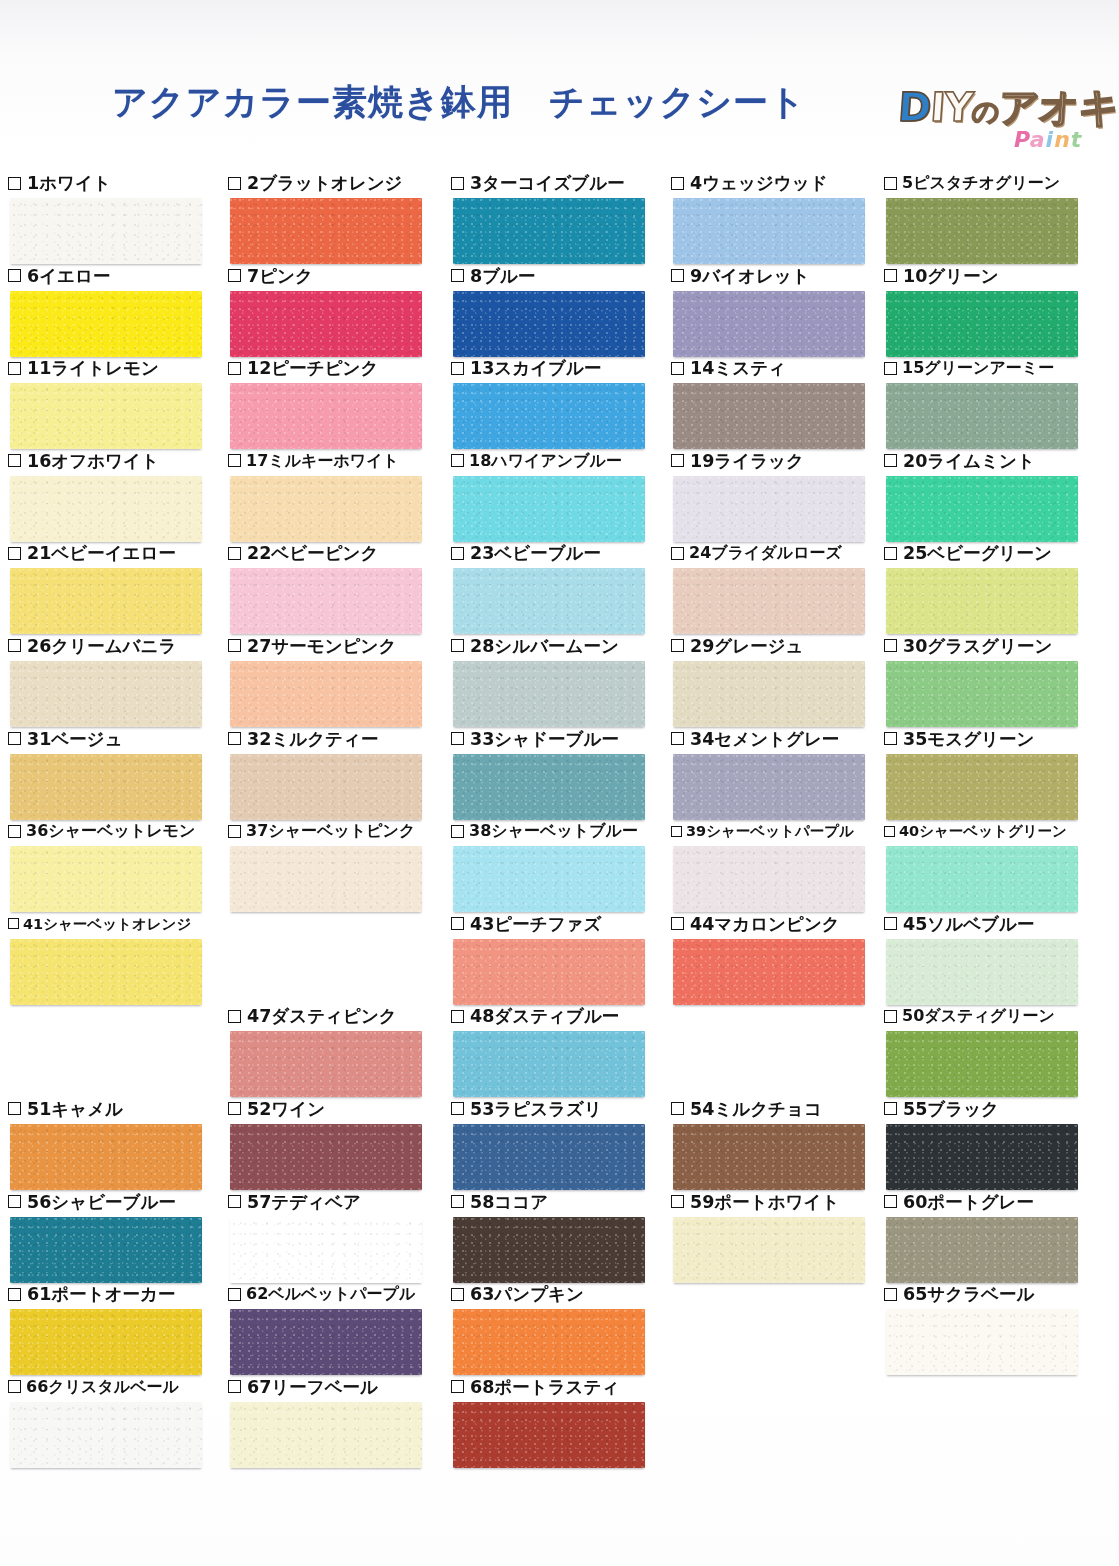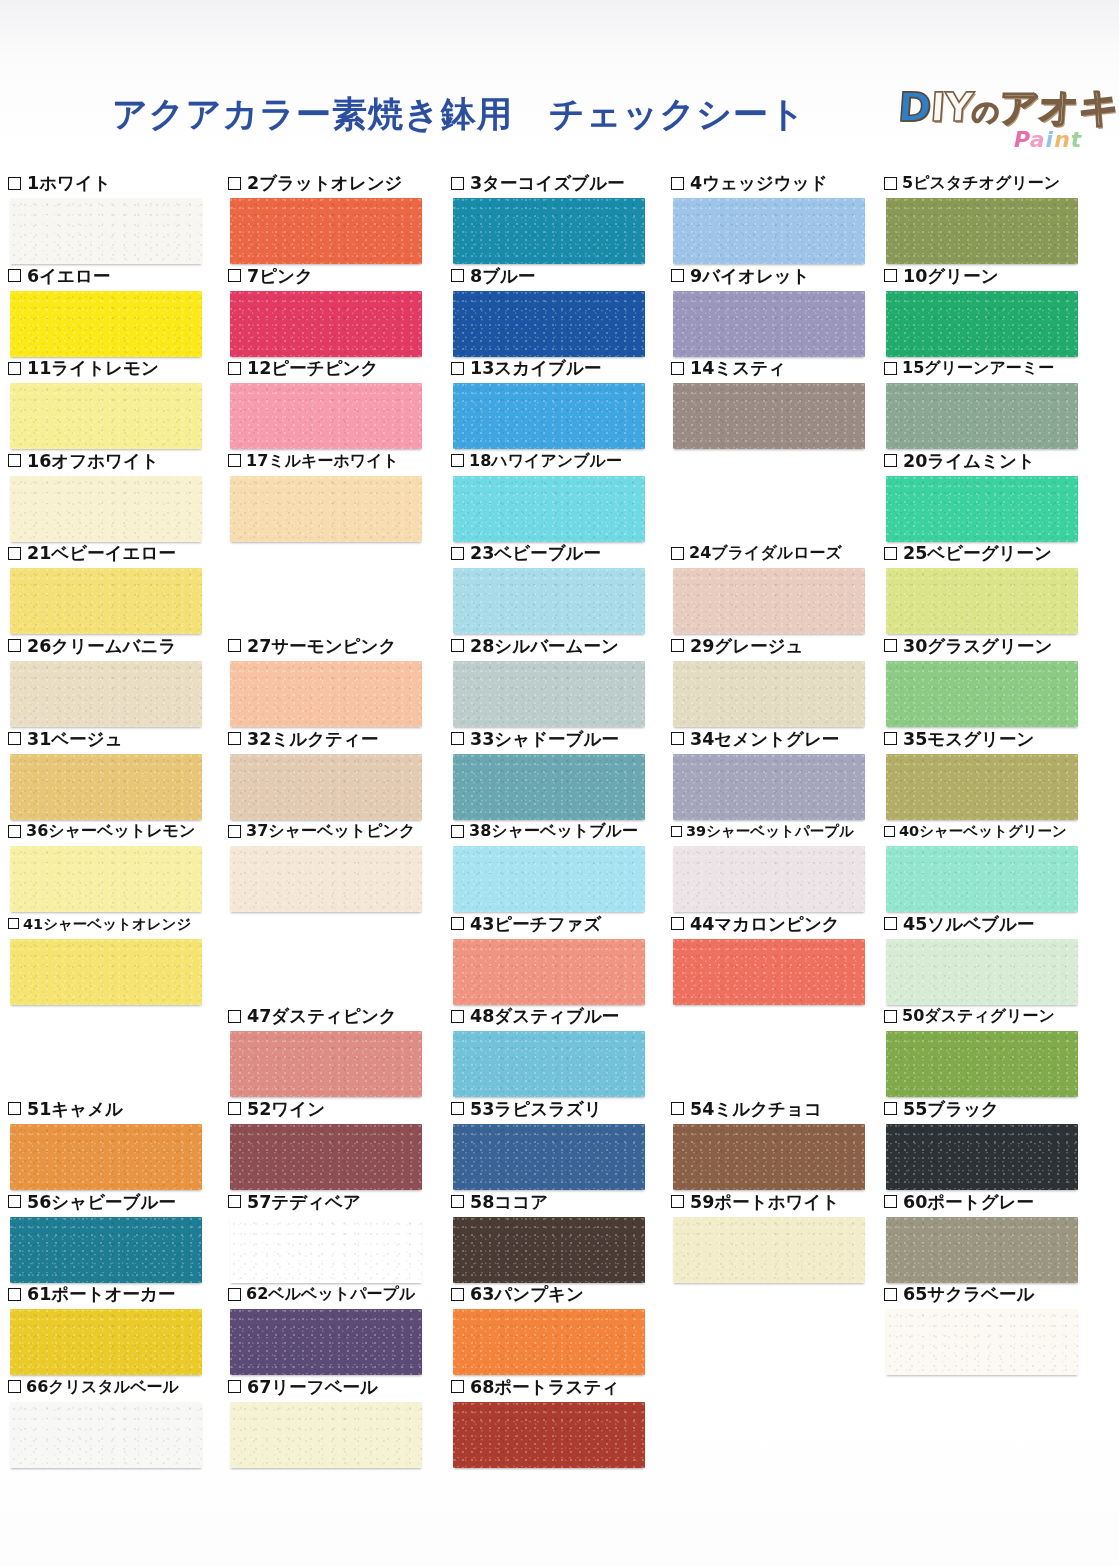--- a/index.html
+++ b/index.html
@@ -31,21 +31,21 @@
     position: relative;
     z-index: 2;
     width: 1119px;
     height: 1566px;
   }
 
   
   #header {
     position: absolute;
     left: 0;
-    top: 92px;
+    top: 80px;
     width: 993px;
     height: 70px;
   }
   #sheet-title {
     position: absolute;
     left: 112px;
     top: 0px;
     font-size: 35px;
     line-height: 44px;
     letter-spacing: 1px;
@@ -331,36 +331,50 @@
           </div>
           <div class="swatch-chip" style="background: rgb(246, 220, 174);"></div>
         </div>
         <div class="swatch-cell" data-col="2">
           <div class="swatch-label narrow">
             <span class="checkbox-icon"></span>
             <span>18ハワイアンブルー</span>
           </div>
           <div class="swatch-chip" style="background: rgb(111, 217, 228);"></div>
         </div>
+        <div class="swatch-cell" data-col="3">
+          <div class="swatch-label">
+            <span class="checkbox-icon"></span>
+            <span>19ライラック</span>
+          </div>
+          <div class="swatch-chip" style="background: rgb(228, 225, 234);"></div>
+        </div>
         <div class="swatch-cell" data-col="4">
           <div class="swatch-label">
             <span class="checkbox-icon"></span>
             <span>20ライムミント</span>
           </div>
           <div class="swatch-chip" style="background: rgb(59, 210, 160);"></div>
         </div>
       </div>
       <div class="swatch-row">
         <div class="swatch-cell" data-col="0">
           <div class="swatch-label">
             <span class="checkbox-icon"></span>
             <span>21ベビーイエロー</span>
           </div>
           <div class="swatch-chip" style="background: rgb(245, 224, 117);"></div>
         </div>
+        <div class="swatch-cell" data-col="1">
+          <div class="swatch-label">
+            <span class="checkbox-icon"></span>
+            <span>22ベビーピンク</span>
+          </div>
+          <div class="swatch-chip" style="background: rgb(246, 198, 214);"></div>
+        </div>
         <div class="swatch-cell" data-col="2">
           <div class="swatch-label">
             <span class="checkbox-icon"></span>
             <span>23ベビーブルー</span>
           </div>
           <div class="swatch-chip" style="background: rgb(167, 220, 232);"></div>
         </div>
         <div class="swatch-cell" data-col="3">
           <div class="swatch-label narrow">
             <span class="checkbox-icon"></span>

